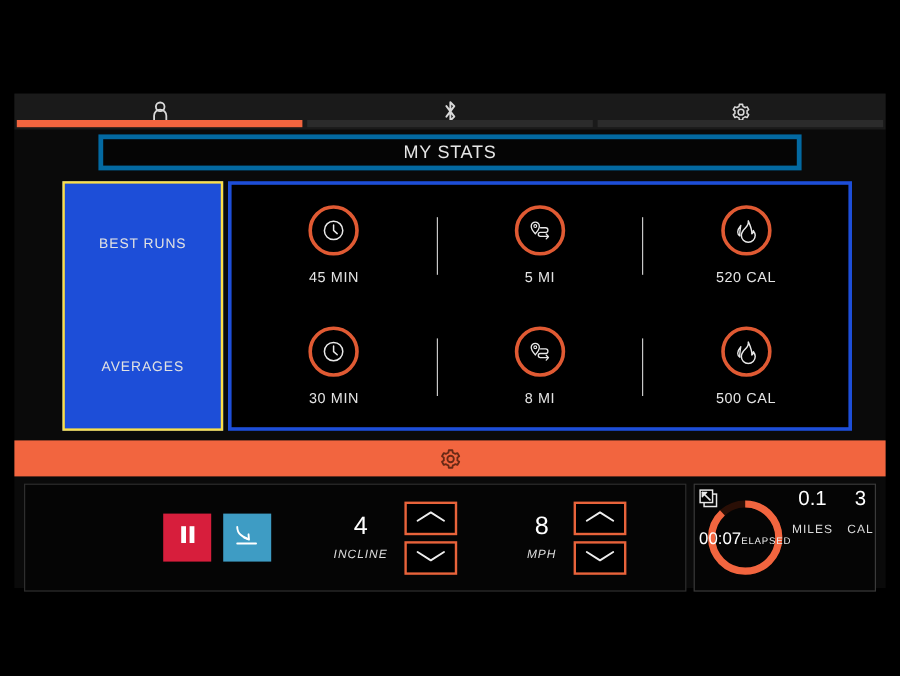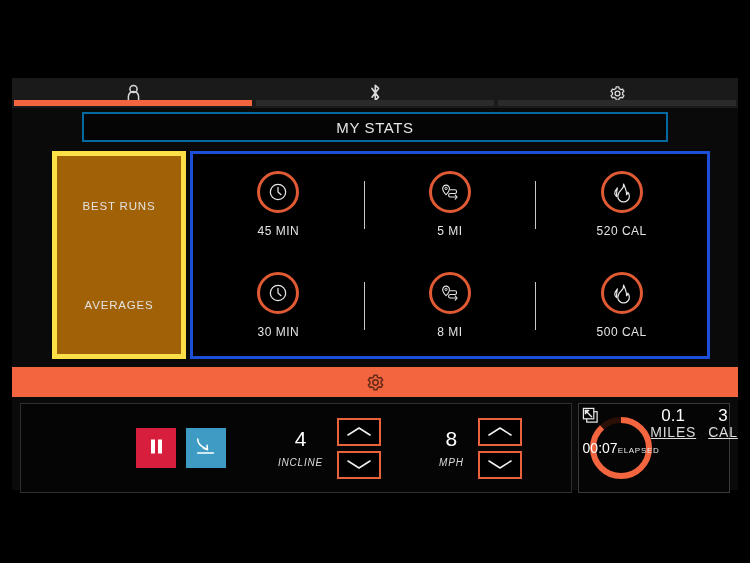--- a/index.html
+++ b/index.html
@@ -41,41 +41,41 @@
   .tab.active .tabunderline { background: #f2653f; }
 
   
   .titlewrap {
     padding: 4px 70px 0 70px;
     background: #0a0a0a;
   }
   .titlebar {
     height: 30px;
     background: #050505;
-    border: 2px solid #0369a1;
+    border: 4px solid #0369a1;
     display: flex;
     align-items: center;
     justify-content: center;
   }
   .titlebar .ttxt {
     color: #e6e6e6;
     font-size: 15px;
     letter-spacing: 0.6px;
   }
 
   
   .statswrap {
     margin: 9px 28px 0 40px;
     display: flex;
     height: 208px;
   }
   .rowlabels {
     width: 134px;
-    background: #a16207;
-    border: 5px solid #fde047;
+    background: #1d4ed8;
+    border: 2px solid #fde047;
     display: flex;
     flex-direction: column;
   }
   .rowlabel {
     flex: 1;
     display: flex;
     align-items: center;
     justify-content: center;
     color: #e2e2e2;
     font-size: 11.5px;
@@ -204,21 +204,21 @@
   .timerlbl { color: #eaeaea; font-size: 8px; letter-spacing: 0.7px; margin-top: 4px; position: relative; }
   .rightstats {
     width: 66px;
     display: flex;
     flex-direction: row;
     justify-content: center;
     padding-right: 4px;
   }
   .rsblock { text-align: center; padding: 3px 0; }
   .rsval { color: #fff; font-size: 17px; line-height: 1; }
-  .rsunit { color: #dcdcdc; font-size: 14px; letter-spacing: 0.8px; margin-top: 0; text-decoration: underline; }
+  .rsunit { color: #dcdcdc; font-size: 10px; letter-spacing: 0.8px; margin-top: 12px; }
   .rshr { height: 1px; background: #9a9a9a; margin: 2px 6px; }
 </style>
 </head>
 <body>
 
 <div id="app">
 
   <div class="tabbar">
 
     <div class="tab active">

